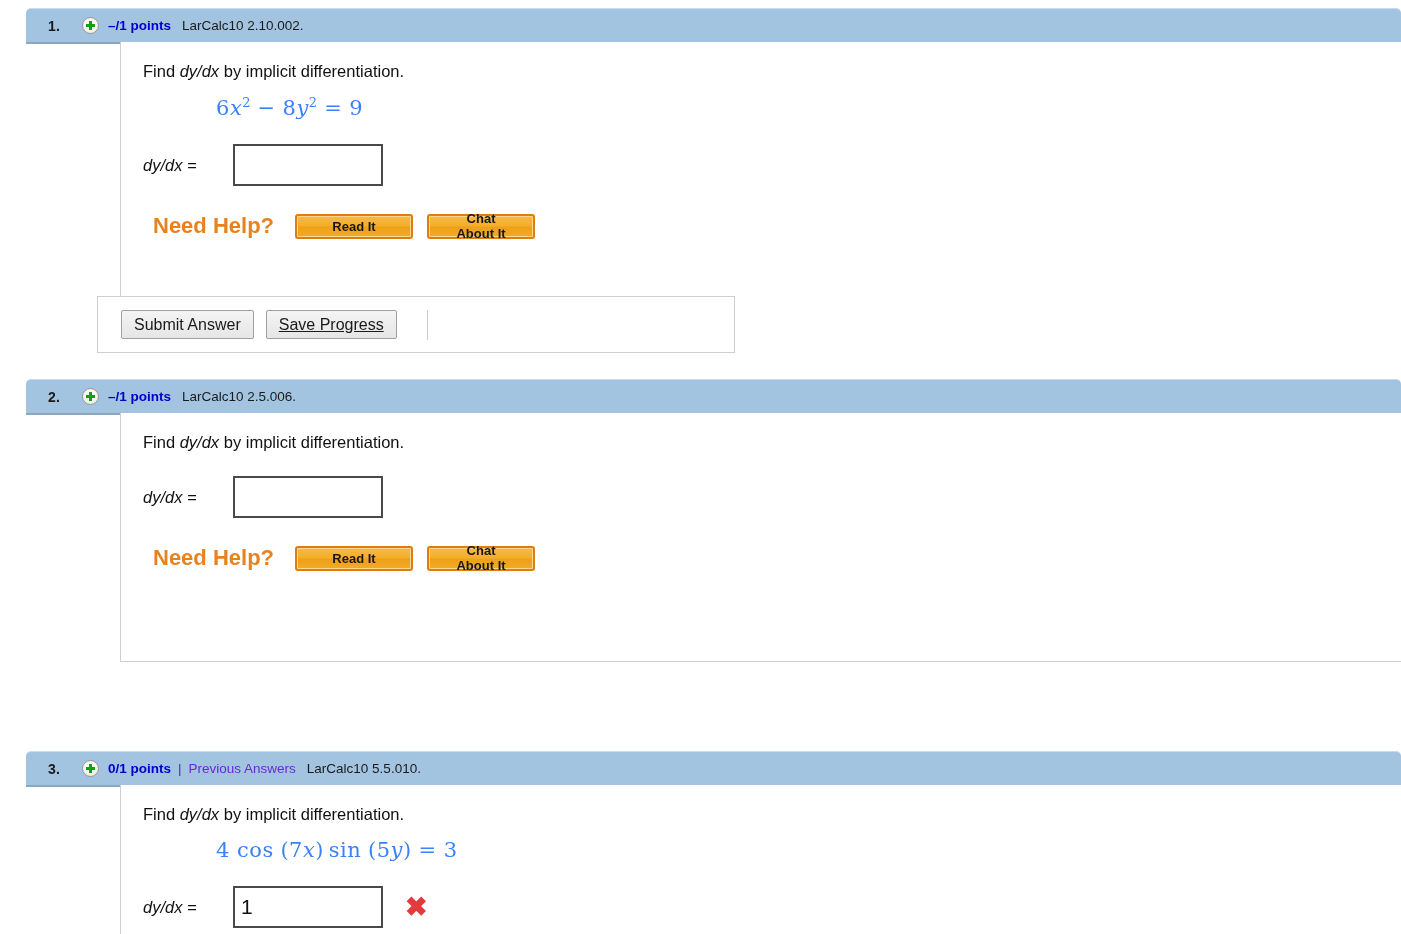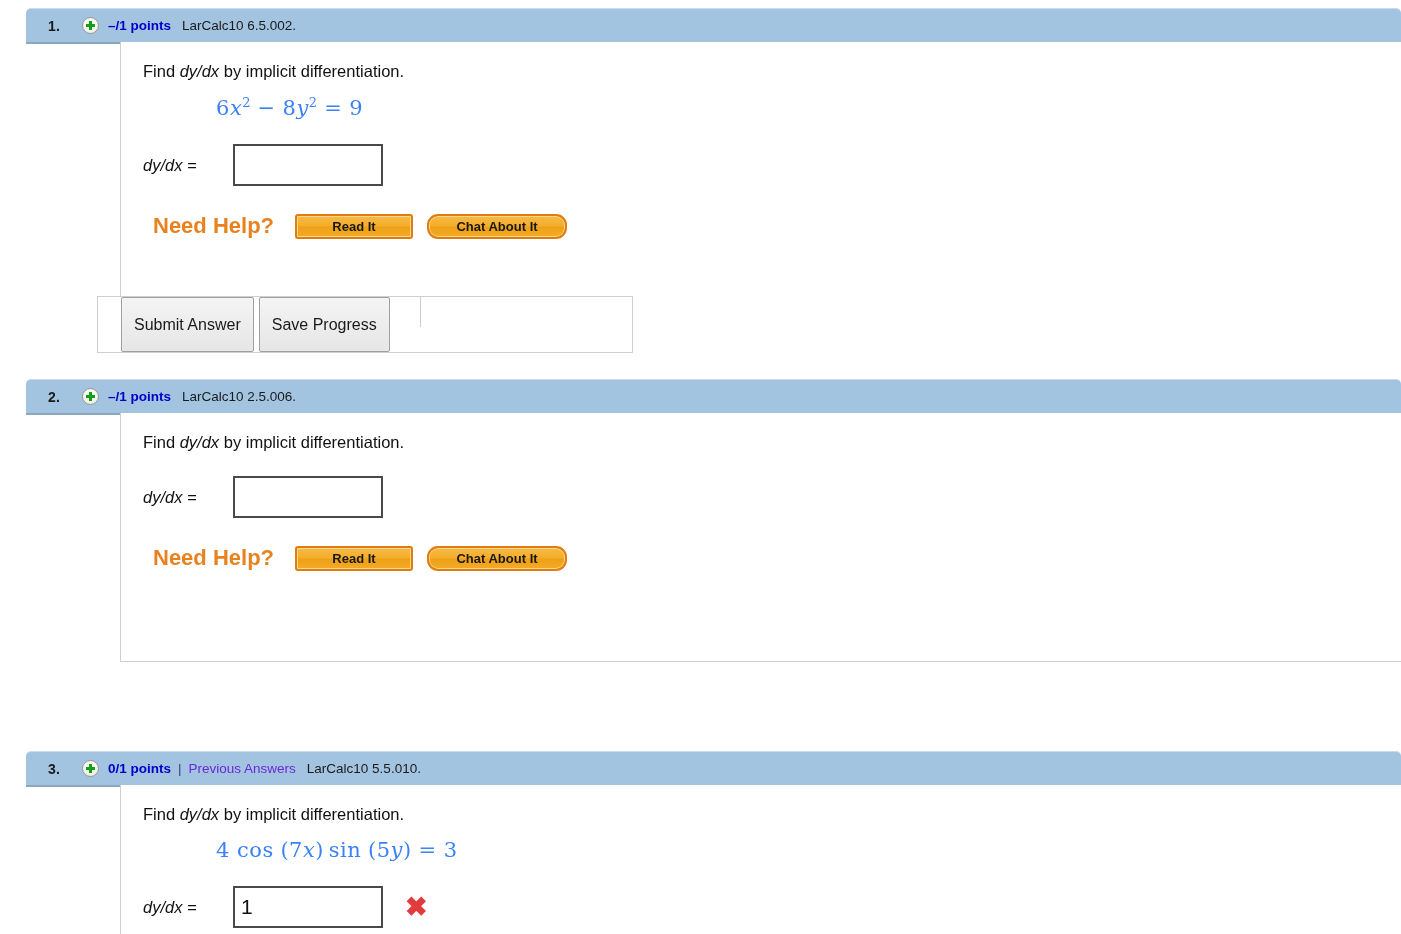--- a/index.html
+++ b/index.html
@@ -199,69 +199,70 @@
     font-weight: bold;
     color: #181818;
     cursor: pointer;
     padding: 0 24px;
     box-sizing: border-box;
     display: inline-flex;
     align-items: center;
     justify-content: center;
   }
   .help-btn.read-it { width: 118px; margin-right: 14px; }
-  .help-btn.chat-it { width: 140px; border-radius: 11px; }
+  .help-btn.chat-it { width: 108px; }
 
   
   .submit-bar {
     position: relative;
     margin-left: 97px;
     margin-top: 0;
-    width: 536px;
+    width: 638px;
     height: 57px;
     border: 1px solid #cfcfcf;
     border-top: 1px solid #cfcfcf;
     background: #ffffff;
     box-sizing: border-box;
     display: flex;
+    align-items: center;
     padding-left: 23px;
   }
 
   .btn {
     font-family: "Liberation Sans", sans-serif;
     font-size: 16px;
     color: #1a1a1a;
     background: linear-gradient(to bottom, #f4f4f4 0%, #e6e6e6 100%);
     border: 1px solid #a0a0a0;
     border-radius: 2px;
     padding: 4px 12px;
     cursor: pointer;
     line-height: 19px;
   }
-  .btn + .btn { margin-left: 5px; }
+  .btn + .btn { margin-left: 12px; text-decoration: underline; }
 
   .vert-sep {
     width: 1px;
     height: 30px;
     background: #cccccc;
     margin: 0 18px 0 30px;
   }
 </style>
 </head>
 <body>
 
 <div class="page">
 
   <div class="question" style="top:8px;">
 
     <div class="q-header">
       <span class="q-num">1.</span>
       <span class="plus-icon"></span>
       <span class="q-points">–/1 points</span>
-      <span class="q-code">LarCalc10 6.5.002.</span>
+      <span class="q-code">LarCalc10 2.10.002.</span>
     </div>
 
     <div class="q-body" style="height:254px;">
       <div class="q-prompt">
         <span>Find </span><i>dy/dx</i><span> by implicit differentiation.</span>
       </div>
 
       <div class="math">
         6<i>x</i><sup>2</sup><span class="op">−</span>8<i>y</i><sup>2</sup><span class="op">=</span>9
       </div>

